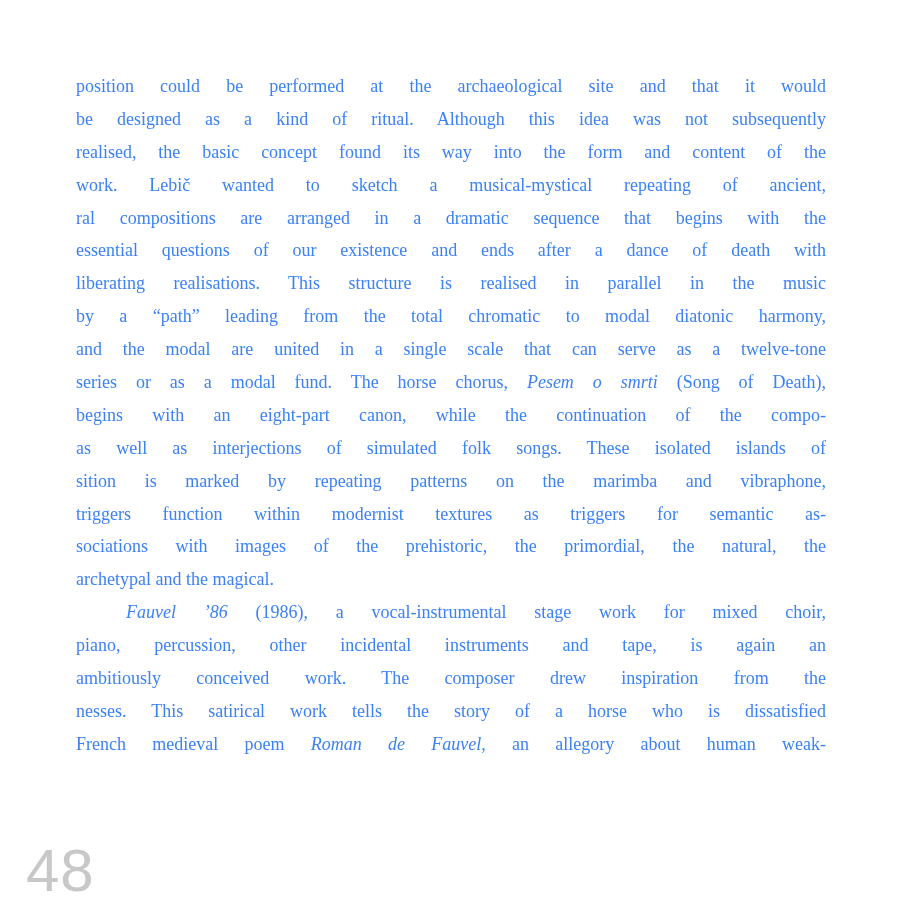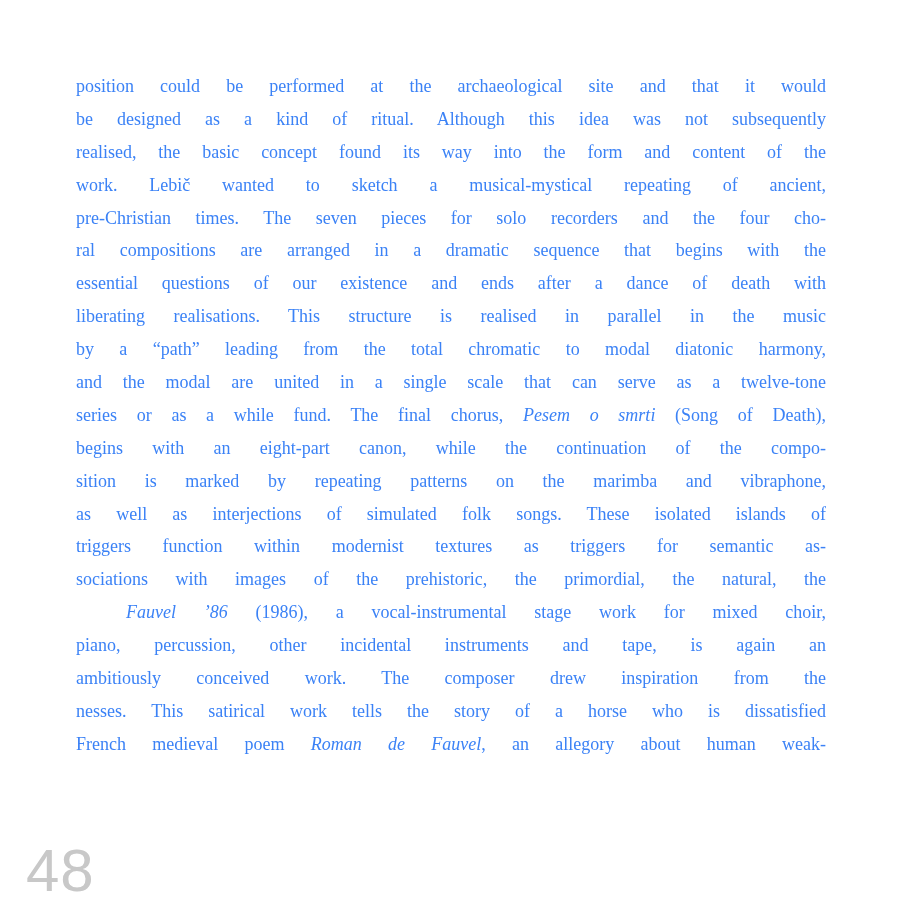--- a/index.html
+++ b/index.html
@@ -51,32 +51,32 @@
     }
   </style>
 </head>
 <body>
 
 <div class="page" id="page-body">
     <div class="line"><span>position could be performed at the archaeological site and that it would</span></div>
     <div class="line"><span>be designed as a kind of ritual. Although this idea was not subsequently</span></div>
     <div class="line"><span>realised, the basic concept found its way into the form and content of the</span></div>
     <div class="line"><span>work. Lebič wanted to sketch a musical-mystical repeating of ancient,</span></div>
-    <div class="line"><span>pre-Christian times. The seven pieces for solo recorders and the four cho-</span></div>
     <div class="line"><span>ral compositions are arranged in a dramatic sequence that begins with the</span></div>
     <div class="line"><span>essential questions of our existence and ends after a dance of death with</span></div>
     <div class="line"><span>liberating realisations. This structure is realised in parallel in the music</span></div>
     <div class="line"><span>by a “path” leading from the total chromatic to modal diatonic harmony,</span></div>
     <div class="line"><span>and the modal are united in a single scale that can serve as a twelve-tone</span></div>
-    <div class="line"><span>series or as a while fund. The final chorus, </span><i>Pesem o smrti</i><span> (Song of Death),</span></div>
+    <div class="line"><span>series or as a modal fund. The horse chorus, </span><i>Pesem o smrti</i><span> (Song of Death),</span></div>
     <div class="line"><span>begins with an eight-part canon, while the continuation of the compo-</span></div>
+    <div class="line"><span>as well as interjections of simulated folk songs. These isolated islands of</span></div>
     <div class="line"><span>sition is marked by repeating patterns on the marimba and vibraphone,</span></div>
-    <div class="line"><span>as well as interjections of simulated folk songs. These isolated islands of</span></div>
     <div class="line"><span>triggers function within modernist textures as triggers for semantic as-</span></div>
     <div class="line"><span>sociations with images of the prehistoric, the primordial, the natural, the</span></div>
+    <div class="line last"><span>archetypal and the magical.</span></div>
     <div class="line indent"><i>Fauvel ’86</i><span> (1986), a vocal-instrumental stage work for mixed choir,</span></div>
     <div class="line"><span>piano, percussion, other incidental instruments and tape, is again an</span></div>
     <div class="line"><span>ambitiously conceived work. The composer drew inspiration from the</span></div>
     <div class="line"><span>nesses. This satirical work tells the story of a horse who is dissatisfied</span></div>
     <div class="line"><span>French medieval poem </span><i>Roman de Fauvel</i><span>, an allegory about human weak-</span></div>
   </div>
 
 <div class="page-number">48</div>
 
 </body></html>

